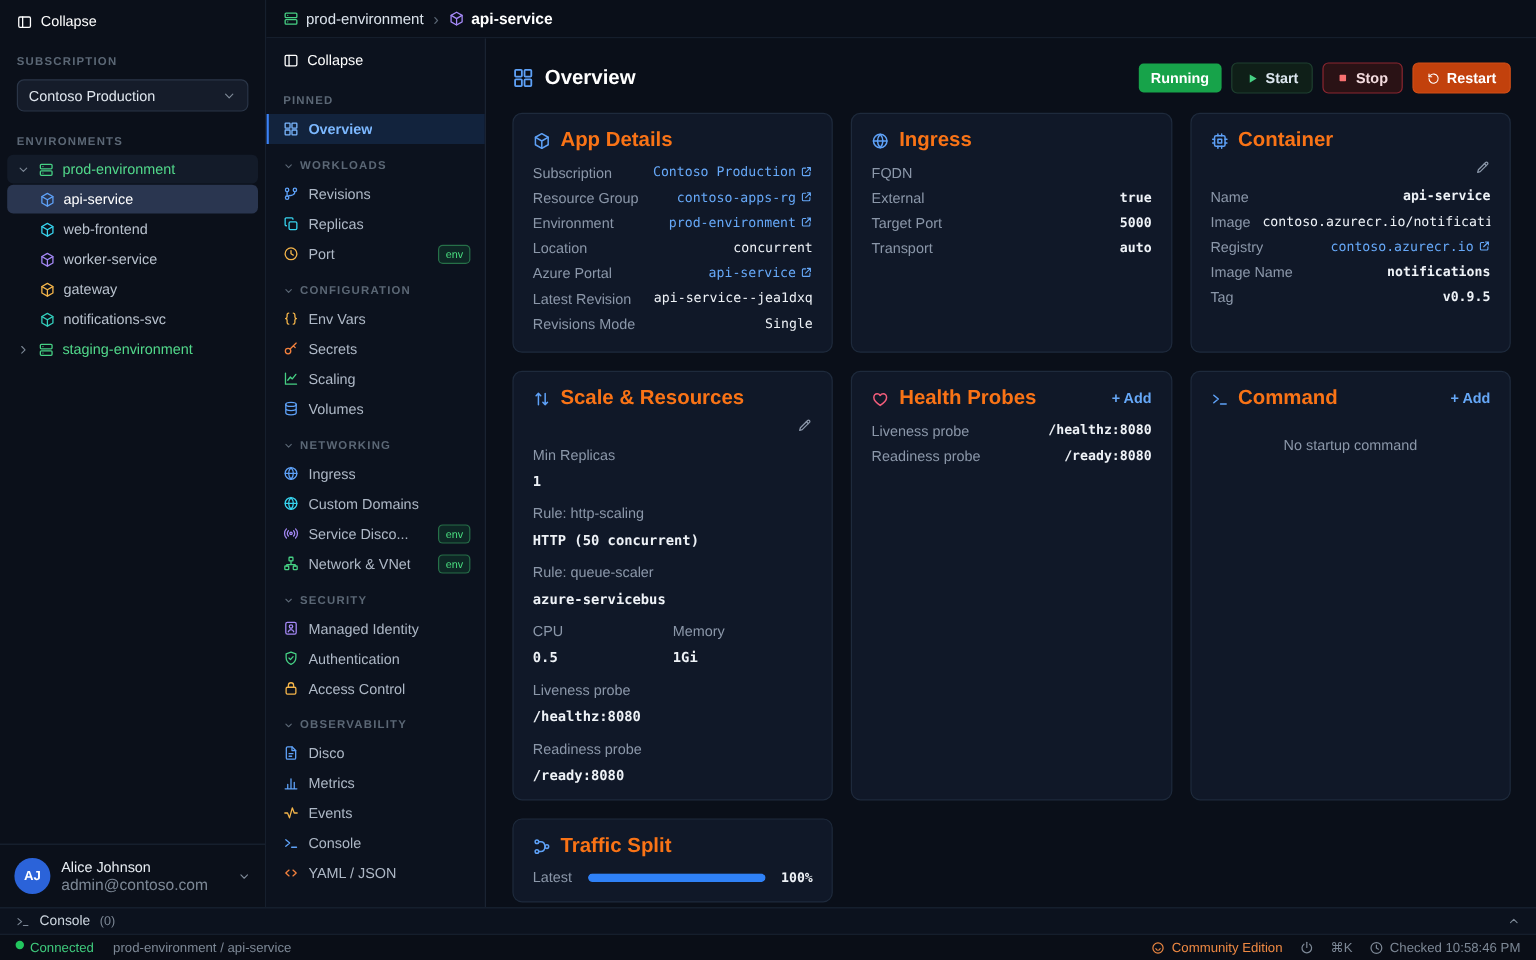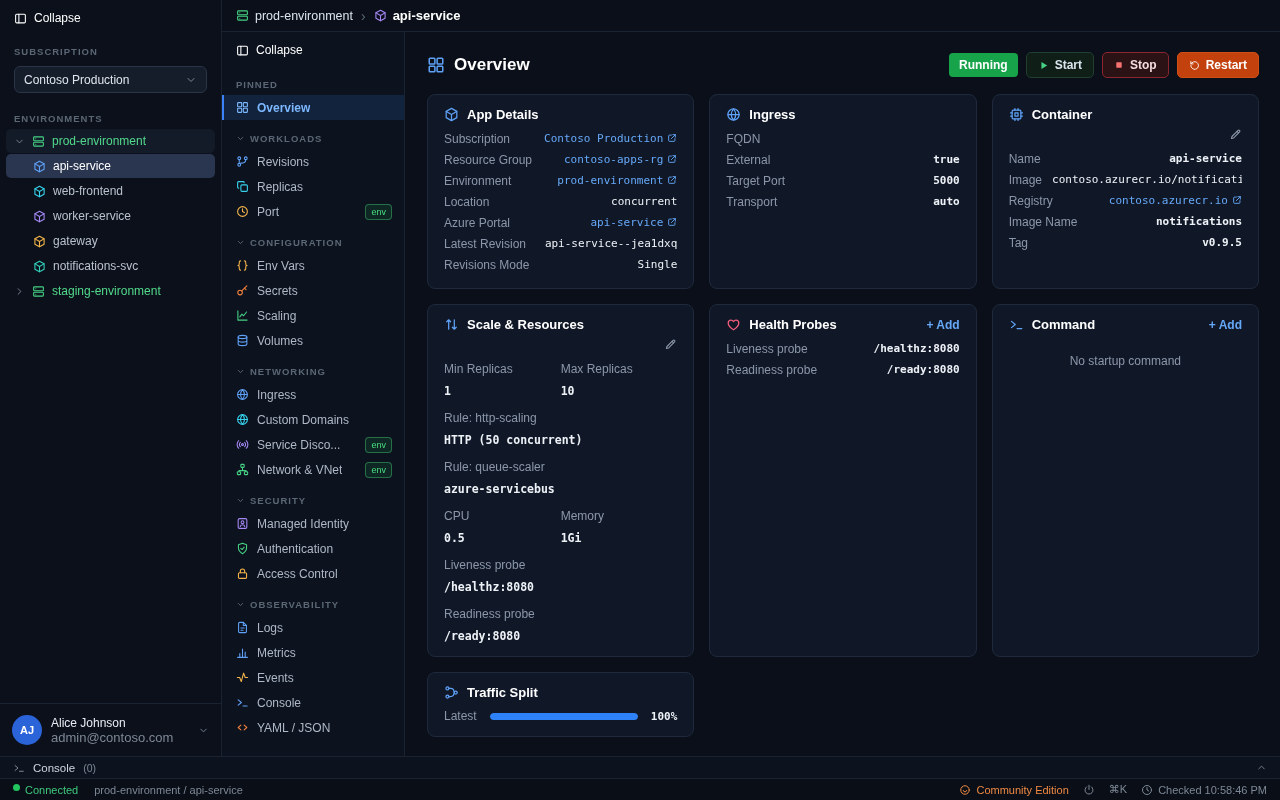--- a/index.html
+++ b/index.html
@@ -57,21 +57,21 @@
   .badge-running{background:#17a34a;color:#fff;font-weight:600;font-size:12px;border-radius:4px;height:24px;display:inline-flex;align-items:center;padding:0 10px}
   .btn{display:inline-flex;align-items:center;gap:6px;height:26px;padding:0 11px;border-radius:5px;font-size:12px;font-weight:600;cursor:pointer;border:1px solid transparent}
   .btn svg.ic{width:11px;height:11px}
   .btn-start{background:#0f1f18;border-color:#1f4030;color:#dbe5ee}
   .btn-stop{background:#2a1215;border-color:#8b2630;color:#f3dbde}
   .btn-restart{background:#c2410c;border-color:#d14e17;color:#fff}
   .grid{display:grid;grid-template-columns:1fr 1fr 1fr;gap:15px;align-items:stretch}
   .card{background:#101828;border:1px solid #1e2a3c;border-radius:8px;padding:12px 16px 13px;position:relative;min-width:0;overflow:hidden}
   .card-head{display:flex;align-items:center;gap:8px;margin-bottom:6px}
   .card-head svg.ic{width:15px;height:15px}
-  .card-title{font-size:13px;font-weight:700;color:#ffffff}
+  .card-title{font-size:17px;font-weight:700;color:#f97316}
   .add-link{margin-left:auto;color:#66a8f8;font-size:12px;font-weight:600;cursor:pointer}
   .edit-row{display:flex;justify-content:flex-end;height:17px;margin:1px 0 3px;color:#8b97a9}
   .edit-row svg.ic{width:13px;height:13px;cursor:pointer}
   .row{display:flex;justify-content:space-between;align-items:flex-start;padding:2.5px 0;gap:10px}
   .rlabel{color:#8b97a9;font-size:12px;line-height:16px;flex:none}
   .rvalue{font-family:"DejaVu Sans Mono",monospace;font-size:11px;line-height:16px;color:#eef2f7;text-align:right;word-break:break-all;min-width:0}
   .rvalue.strong{font-weight:700}
   .link{color:#66a8f8;cursor:pointer}
   .row.fqdn .rvalue{max-width:206px}
   .row .clip{white-space:nowrap;overflow:hidden;word-break:normal;flex:1}
@@ -493,21 +493,21 @@
           <div class="nav-sec">
             <svg class="ic">
                 <use href="#i-chev-d"></use>
               </svg>
             <span>OBSERVABILITY</span>
           </div>
           <div class="nav-item">
             <svg class="ic c-blue">
                 <use href="#i-file"></use>
               </svg>
-            <span class="lbl">Logs</span>
+            <span class="lbl">Disco</span>
           </div>
           <div class="nav-item">
             <svg class="ic c-blue">
                 <use href="#i-bars"></use>
               </svg>
             <span class="lbl">Metrics</span>
           </div>
           <div class="nav-item">
             <svg class="ic c-amber">
                 <use href="#i-pulse"></use>
@@ -673,24 +673,20 @@
               </div>
               <div class="edit-row">
                 <svg class="ic">
                     <use href="#i-pencil"></use>
                   </svg>
               </div>
               <div class="kv-grid">
                 <div>
                   <div class="klabel">Min Replicas</div>
                   <div class="kvalue">1</div>
-                </div>
-                <div>
-                  <div class="klabel">Max Replicas</div>
-                  <div class="kvalue">10</div>
                 </div>
               </div>
               <div class="sect">
                 <div class="klabel">Rule: http-scaling</div>
                 <div class="kvalue">HTTP (50 concurrent)</div>
               </div>
               <div class="sect">
                 <div class="klabel">Rule: queue-scaler</div>
                 <div class="kvalue">azure-servicebus</div>
               </div>

